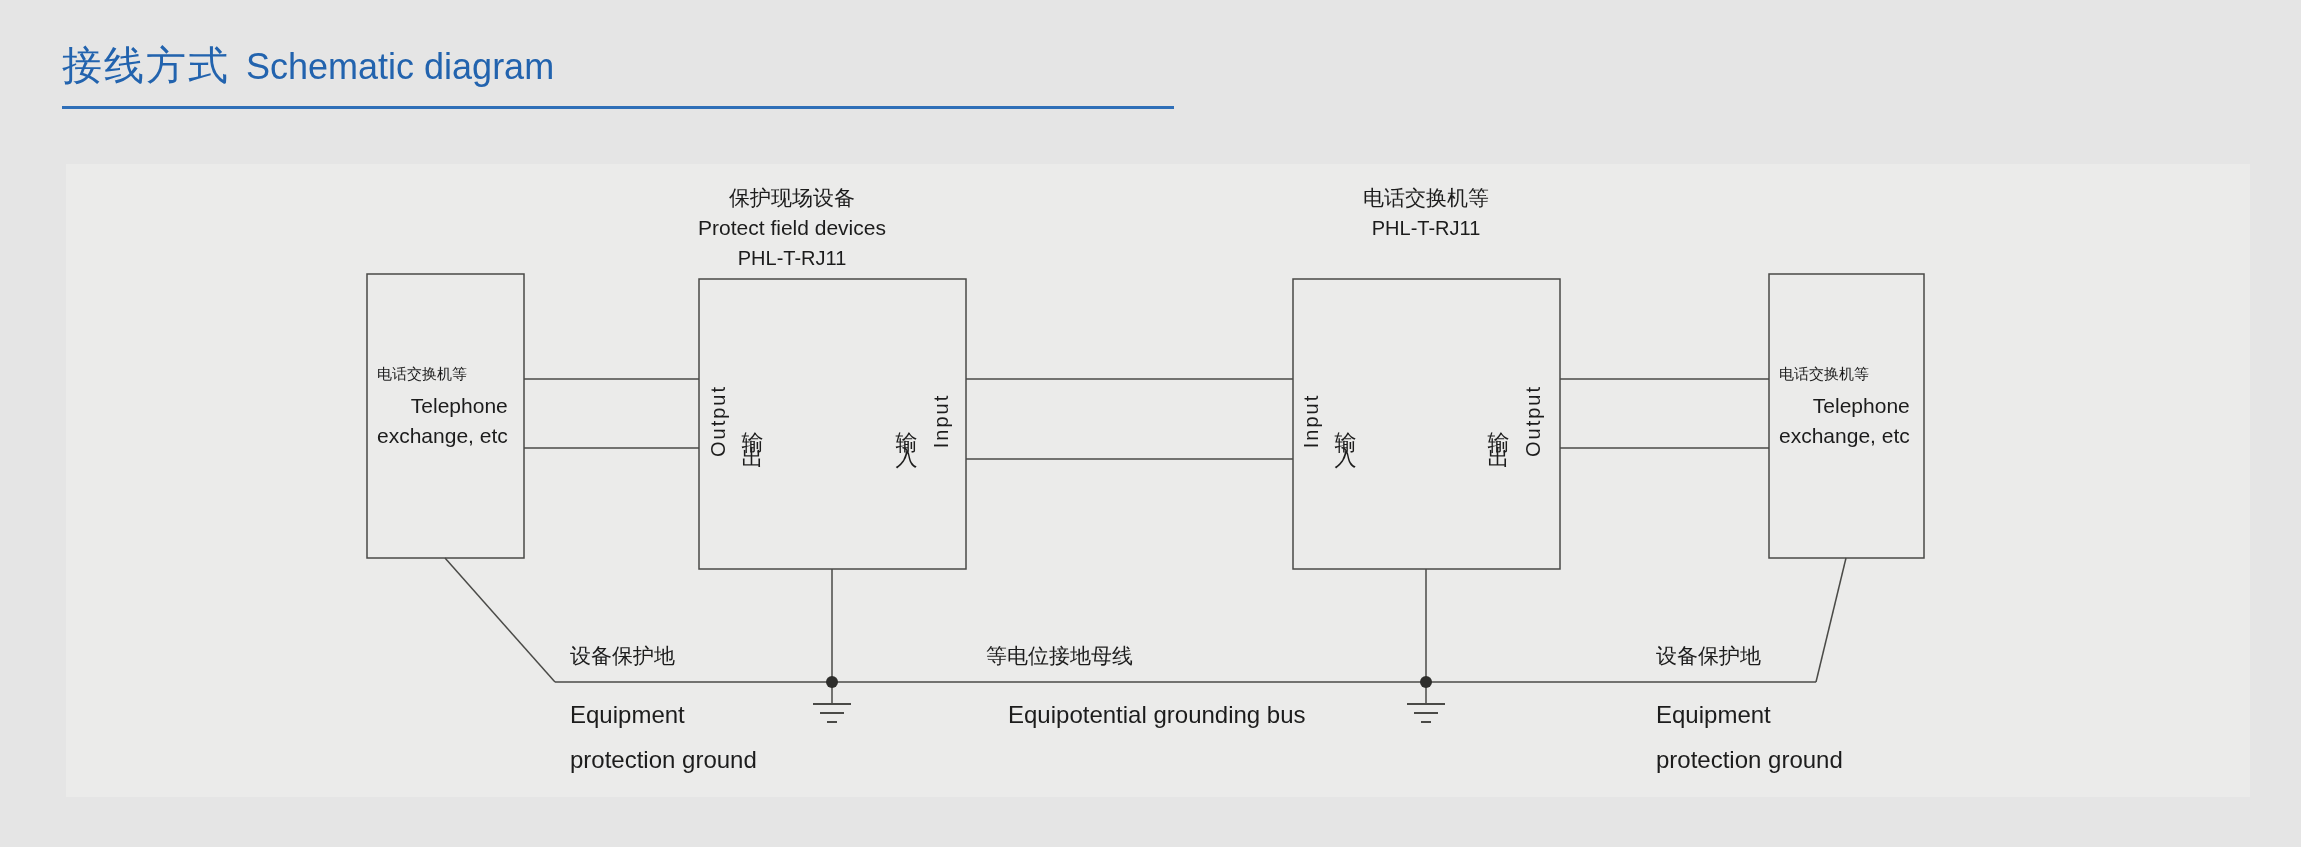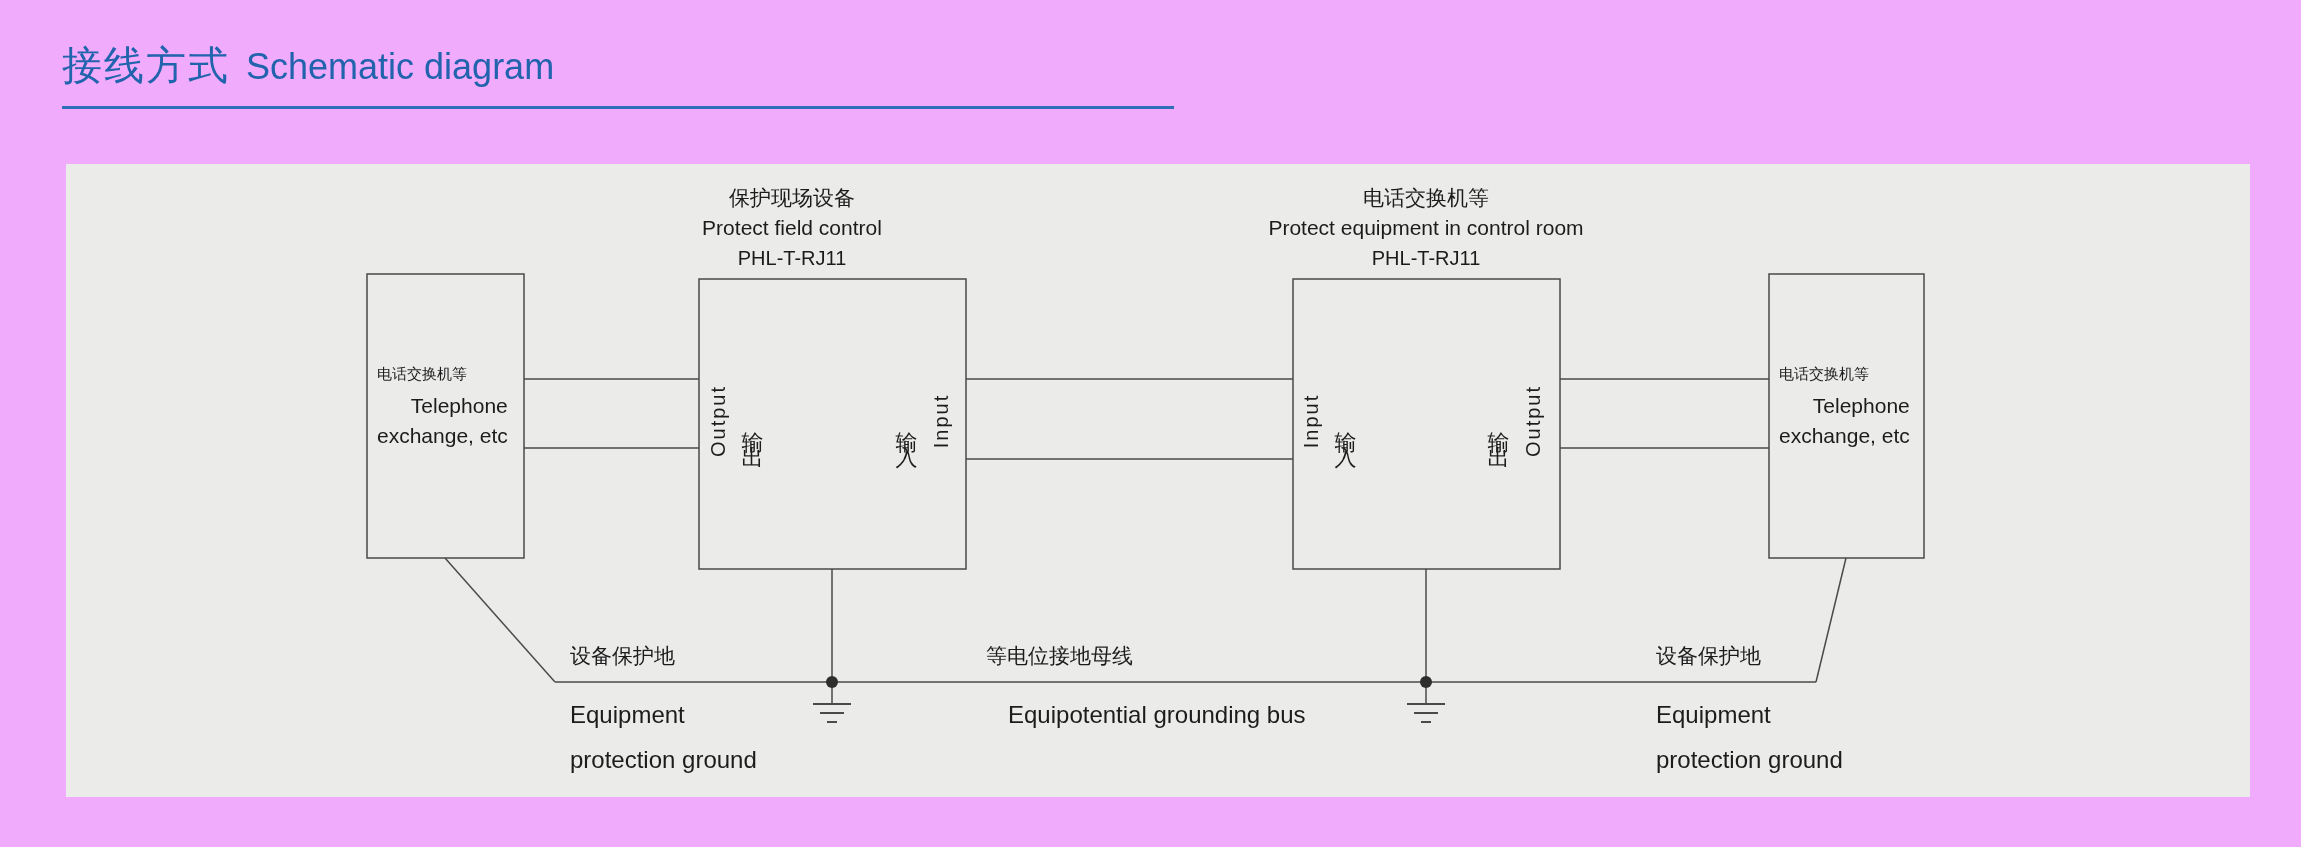--- a/index.html
+++ b/index.html
@@ -1,18 +1,18 @@
 <!DOCTYPE html>
 <html><head>
 <meta charset="utf-8">
 <style>
   * { margin: 0; padding: 0; box-sizing: border-box; }
   html, body { background: #ffffff; }
   body { font-family: "Liberation Sans", sans-serif; color: #1c1c1c; }
-  .page { position: relative; width: 2301px; height: 847px; background: #f0abfc; overflow: hidden; }
+  .page { position: relative; width: 2301px; height: 847px; background: #e5e5e5; overflow: hidden; }
 
   
   .title { position: absolute; left: 62px; top: 38px; white-space: nowrap; }
   .title .zh { font-size: 40px; color: #2263ae; font-weight: 500; letter-spacing: 2px; }
   .title .en { font-size: 36px; color: #2263ae; font-weight: 400; margin-left: 16px; }
   .title-rule { position: absolute; left: 62px; top: 106px; width: 1112px; height: 3px; background: #2f6fb8; }
 
   
   .panel { position: absolute; left: 66px; top: 164px; width: 2184px; height: 633px; background: #ebebea; }
 
@@ -78,27 +78,26 @@
     </g>
     <g stroke="#4a4a47" stroke-width="2">
       <line x1="1407" y1="704" x2="1445" y2="704"></line>
       <line x1="1414" y1="713" x2="1438" y2="713"></line>
       <line x1="1421" y1="722" x2="1431" y2="722"></line>
     </g>
   </svg>
 
   <div class="txt center-col" style="left:792px; top:183px;">
     <div class="lab-zh">保护现场设备</div>
-    <div class="lab-en">Protect field control</div>
+    <div class="lab-en">Protect field devices</div>
     <div class="lab-model">PHL-T-RJ11</div>
   </div>
 
   <div class="txt center-col" style="left:1426px; top:183px;">
     <div class="lab-zh">电话交换机等</div>
-    <div class="lab-en">Protect  equipment in control room</div>
     <div class="lab-model">PHL-T-RJ11</div>
   </div>
 
   <div class="txt" style="left:377px; top:357px;">
     <div class="tel-zh">电话交换机等</div>
     <div class="tel-en">Telephone</div>
     <div class="tel-en">exchange, etc</div>
   </div>
 
   <div class="txt" style="left:1779px; top:357px;">

